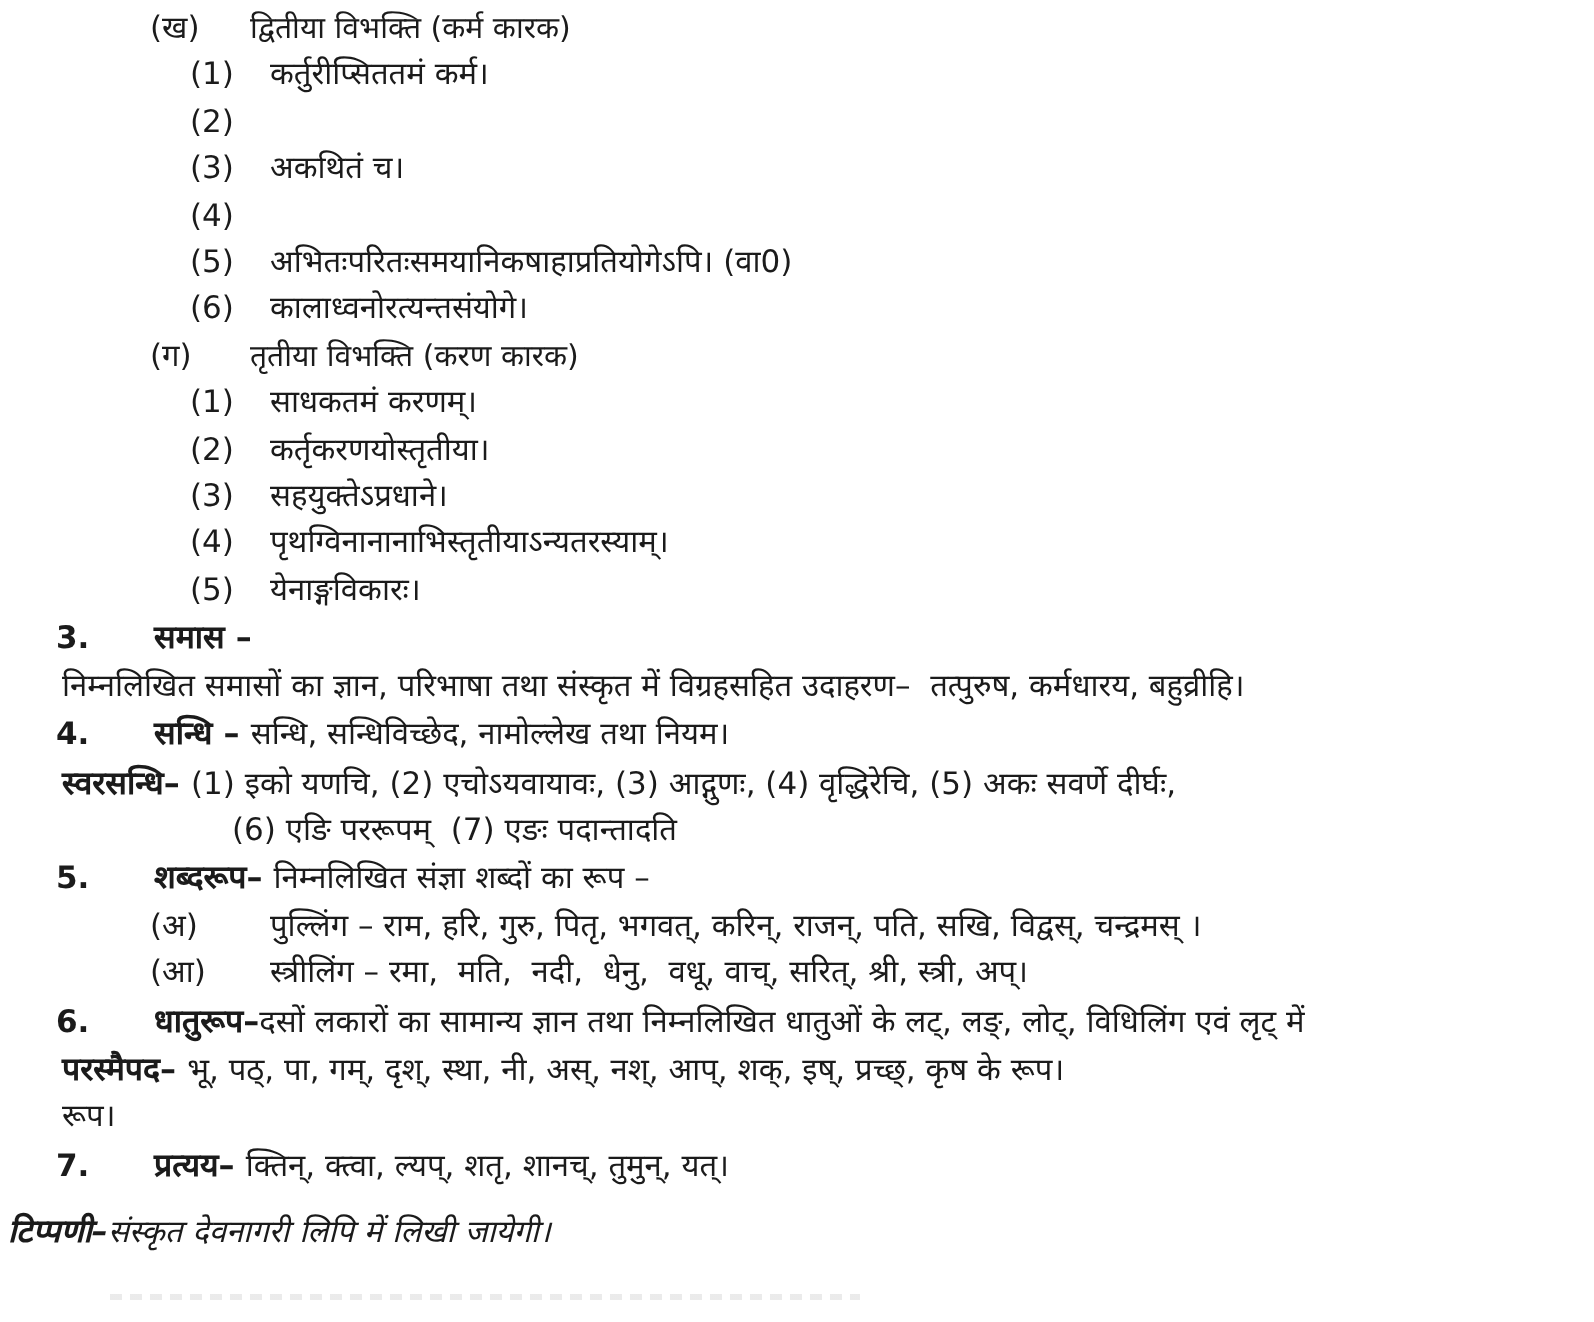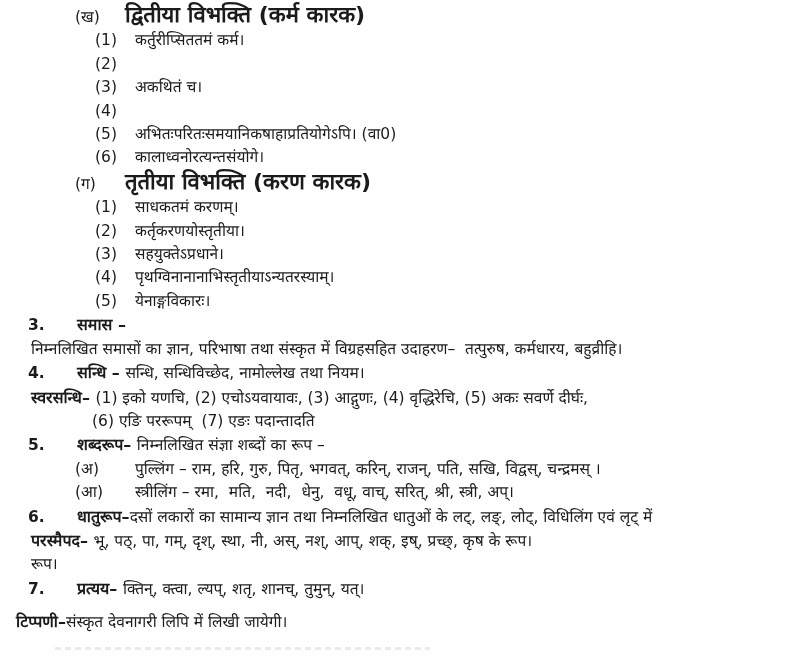--- a/index.html
+++ b/index.html
@@ -19,23 +19,23 @@
     align-items: baseline;
     line-height: 23.4px;
   }
   .line span { white-space: pre-wrap; }
   
   .marker-col   { flex: none; margin-left: 75px; width: 50px; }   
   .item-num-col { flex: none; margin-left: 95px; width: 40px; }   
   .sub-marker-col { flex: none; margin-left: 75px; width: 60px; } 
   .sec-num-col  { flex: none; margin-left: 28px; width: 49px; font-weight: bold; } 
   .indent-77  { margin-left: 31px; }
-  .indent-150 { margin-left: 92px; }
-  .note-indent { margin-left: 16px; }
-  .heading  { font-weight: bold; font-size: 22px; }
+  .indent-150 { margin-left: 116px; }
+  .note-indent { margin-left: 4px; font-style: italic; }
+  .heading  { font-weight: normal; font-size: 15px; }
   .headword { font-weight: bold; font-size: 16px; }
   .text { flex: 1; min-width: 0; padding-right: 6px; }
   .note-row { margin-top: 9px; }
   
   .artifact {
     position: absolute;
     left: 55px;
     top: 647px;
     width: 375px;
     height: 3px;

